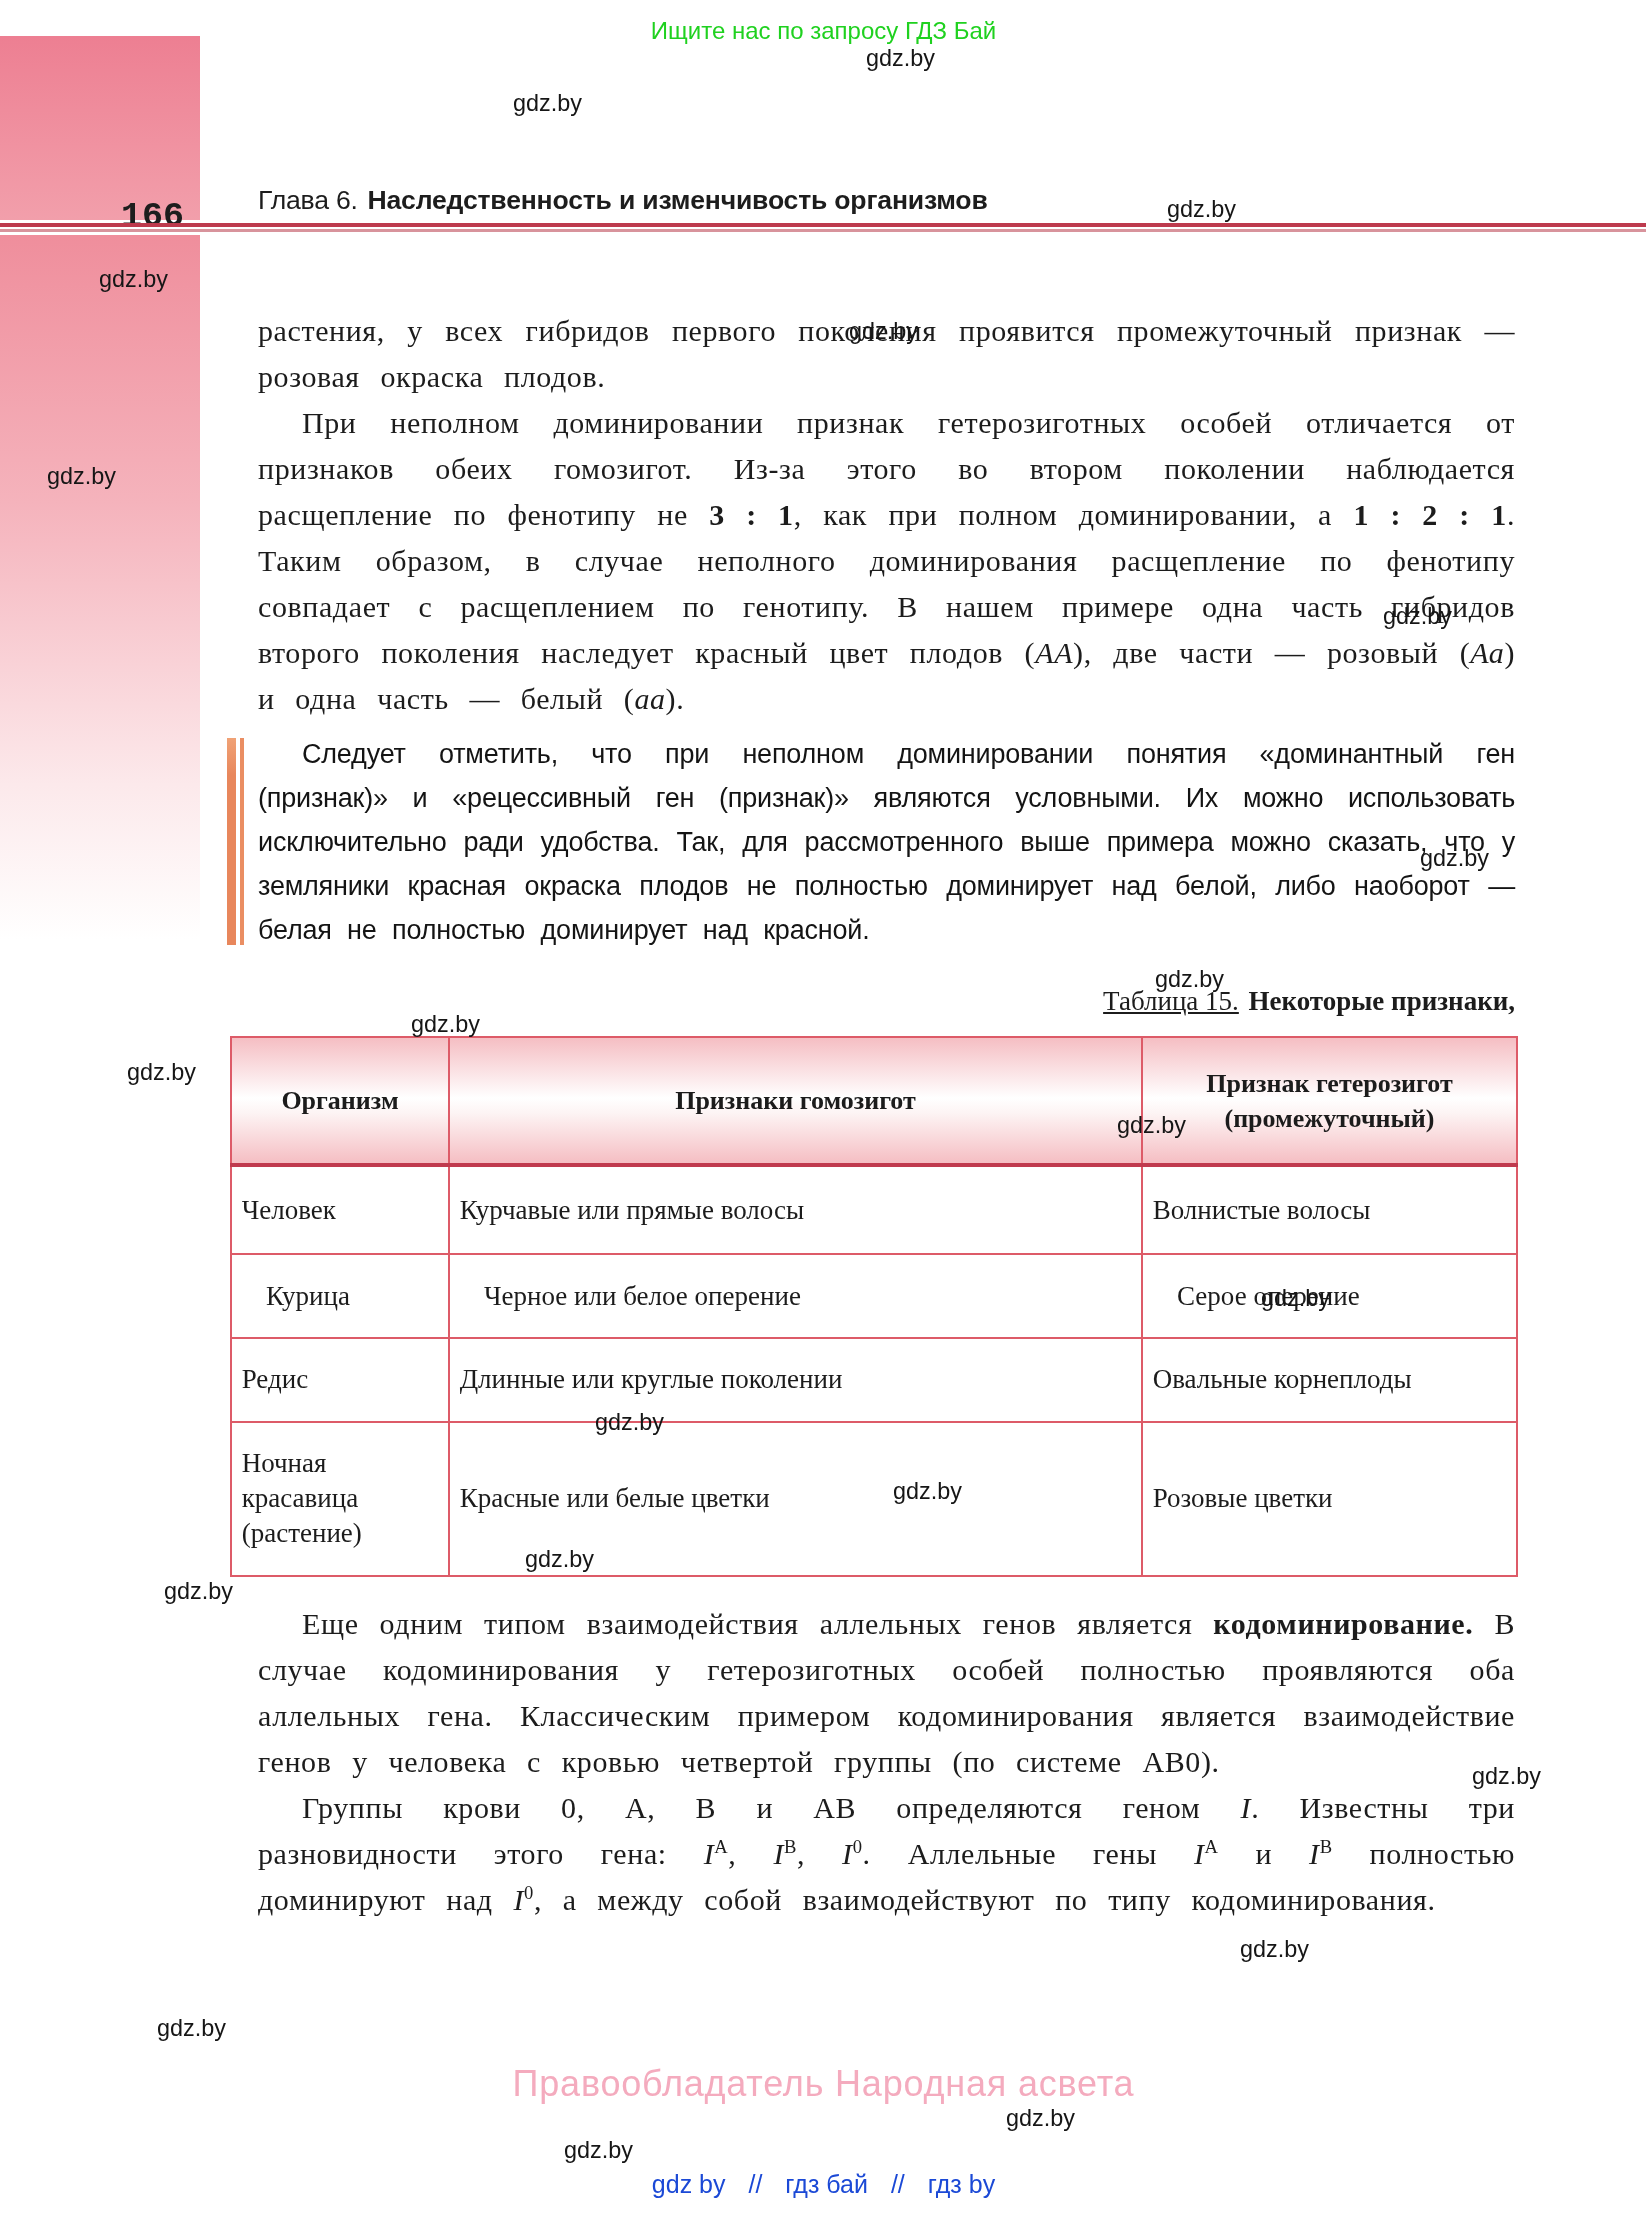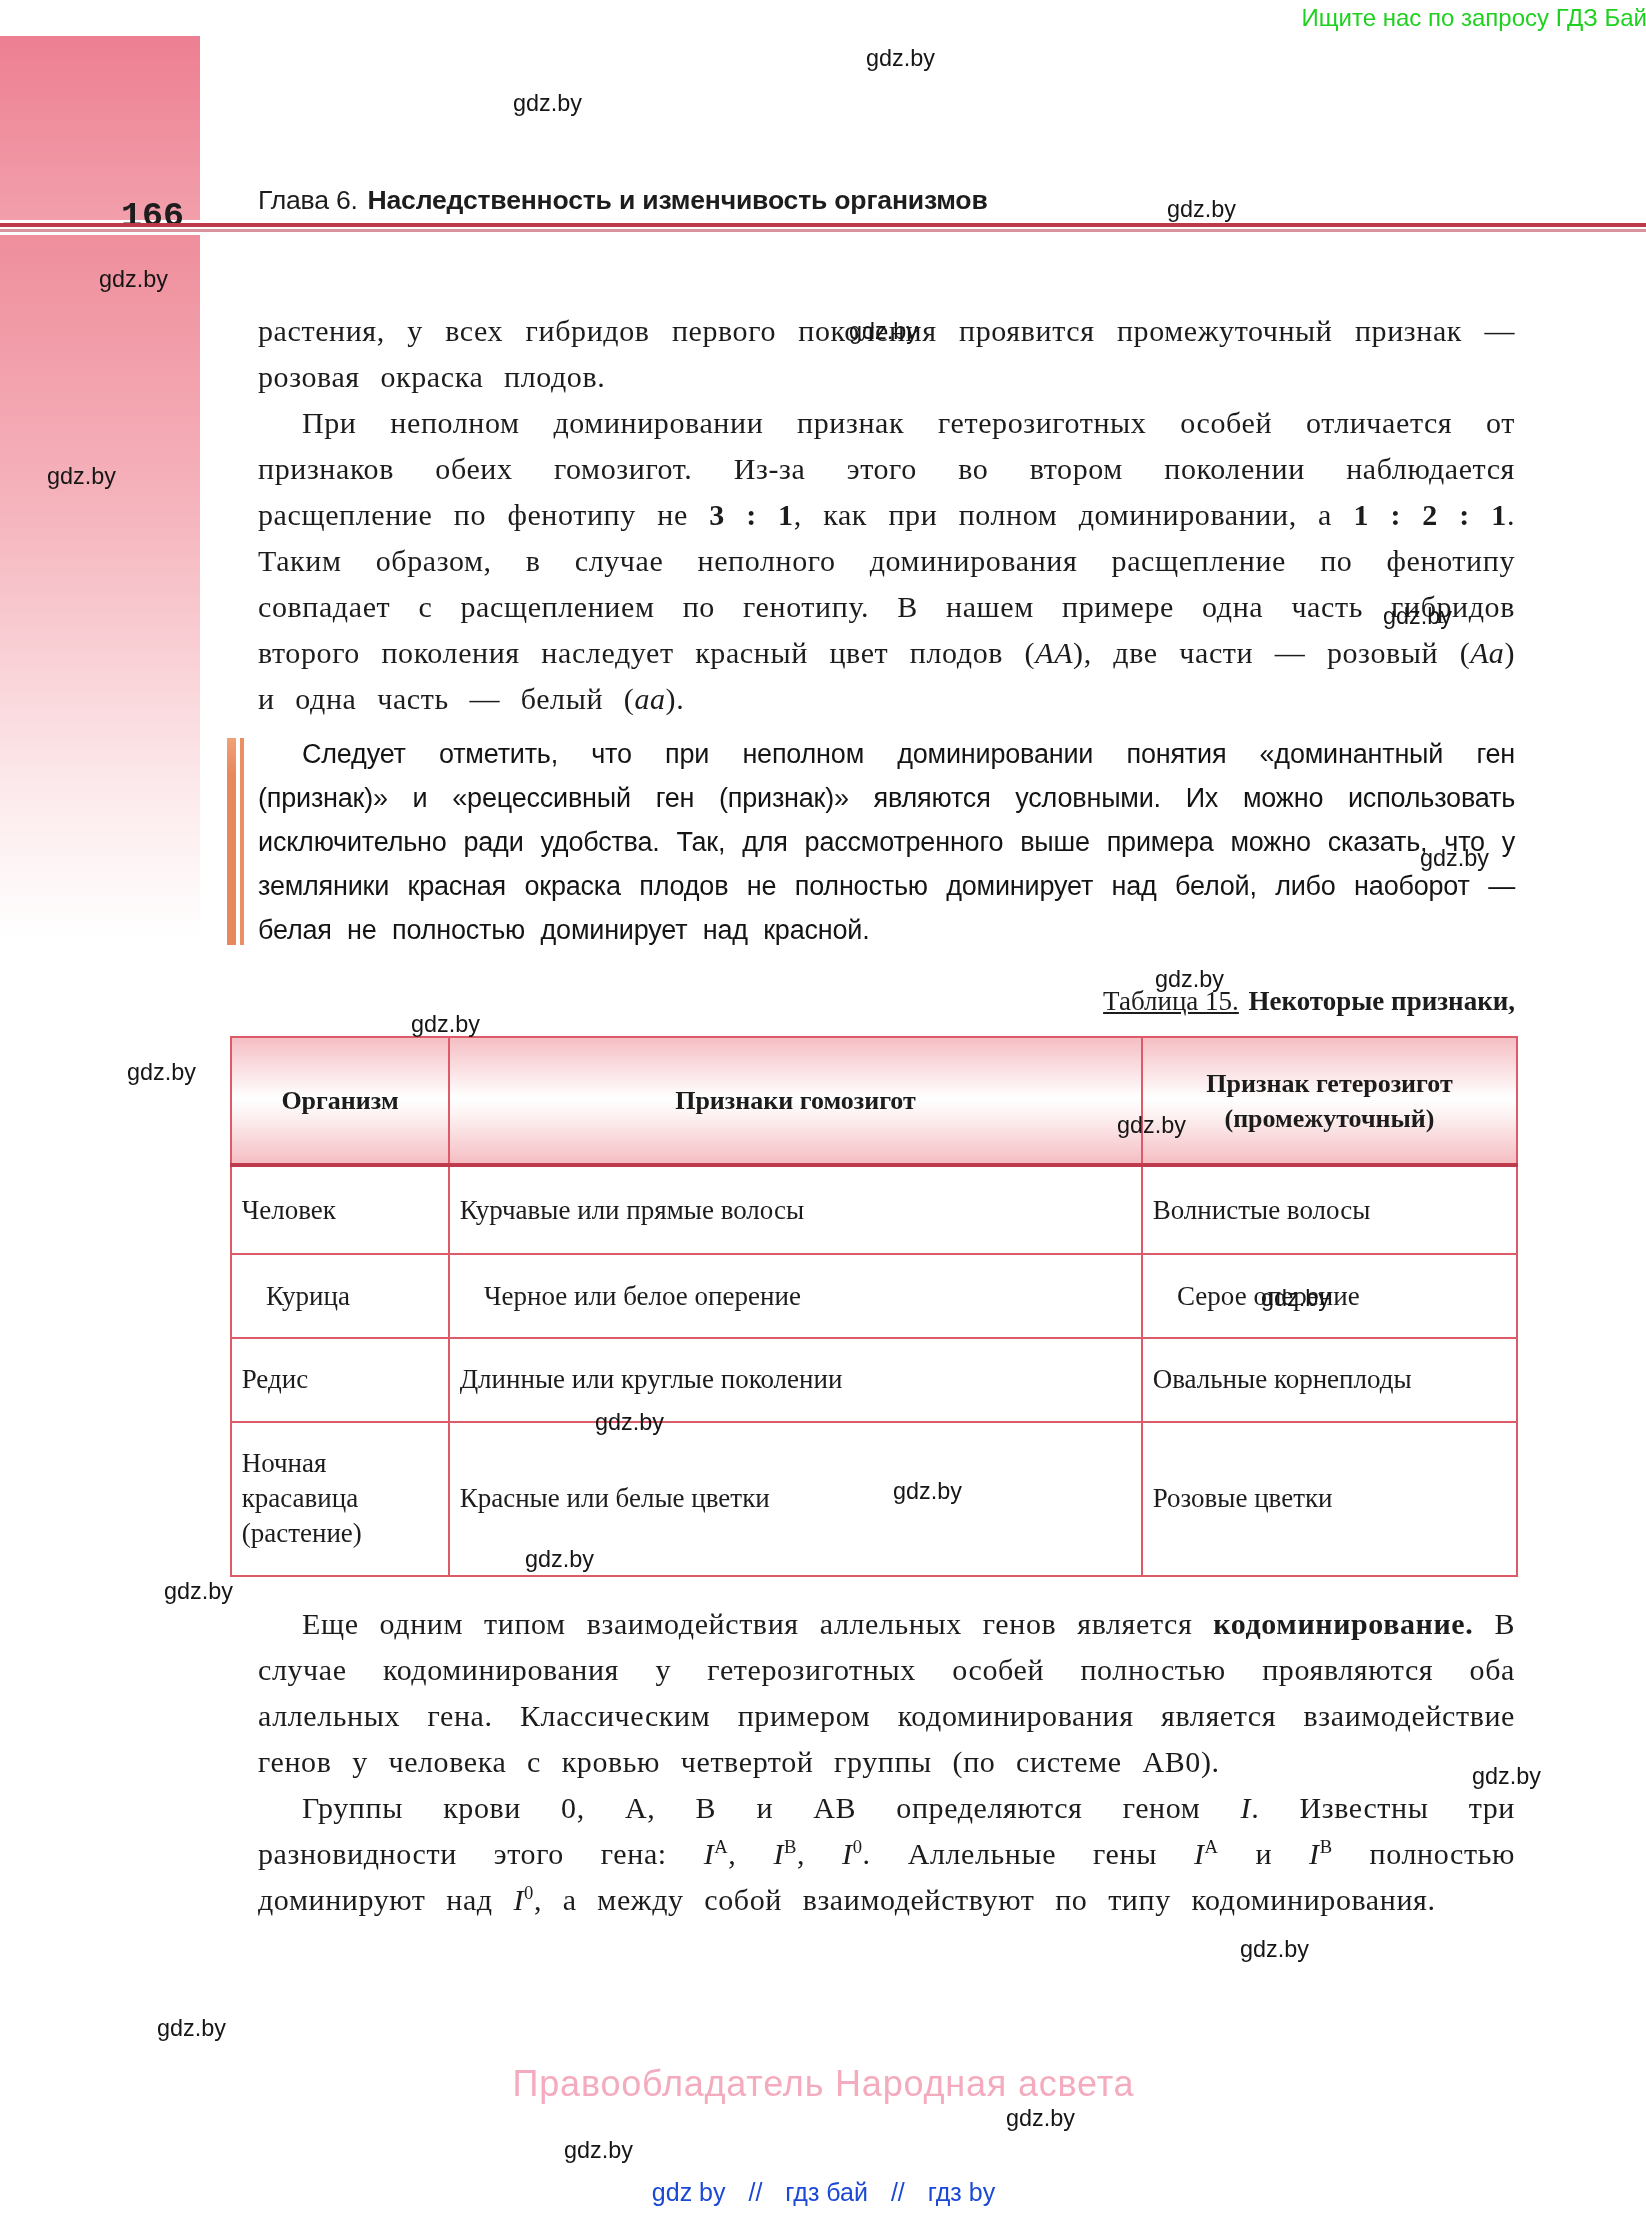--- a/index.html
+++ b/index.html
@@ -1,20 +1,20 @@
 <!DOCTYPE html>
 <html style="font-size:13px"><head>
 <meta charset="utf-8">
 <style>
   html,body{margin:0;padding:0;background:#ffffff;}
   #page{position:relative;width:1647px;height:2216px;background:#ffffff;overflow:hidden;
         font-family:"Liberation Serif","DejaVu Serif",serif;color:#1c1c1c;}
 
   
-  .banner{position:absolute;top:4px;left:0;width:100%;text-align:right;
+  .banner{position:absolute;top:17px;left:0;width:100%;text-align:center;
           font-family:"Liberation Sans",sans-serif;font-size:24px;color:#1fd11f;}
 
   
   .wm{position:absolute;font-family:"Liberation Sans",sans-serif;font-size:23.4px;
       color:#161616;white-space:nowrap;z-index:5;}
 
   
   .side-top{position:absolute;left:0;top:36px;width:200px;height:184px;
             background:linear-gradient(180deg,#ed7f92 0%,#f29fab 100%);}
   .side-main{position:absolute;left:0;top:235px;width:200px;height:705px;
@@ -68,21 +68,21 @@
   table.traits td{font-size:27px;line-height:35px;vertical-align:middle;padding:6.4px 9.7px;background:#ffffff;}
   td.c1{padding-left:13px;}
   td.c2{padding-left:37px;}
   td.c3{padding-left:17.7px;}
   tr.r1 td{height:73px;} tr.r2 td{height:69px;padding-left:34px;} tr.r3 td{height:69px;} tr.r4 td{height:139px;}
 
   
   .copyright{position:absolute;top:2063px;left:0;width:100%;text-align:center;
              font-family:"Liberation Sans",sans-serif;font-size:36px;letter-spacing:0.8px;color:#f4abbe;}
   .links{position:absolute;top:2170px;left:0;width:100%;text-align:center;
-         font-family:"Liberation Sans",sans-serif;font-size:25px;color:#1b49d6;margin-top:8px;}
+         font-family:"Liberation Sans",sans-serif;font-size:25px;color:#1b49d6;}
   .links span{margin:0 8px;}
   .links .lnk{cursor:pointer;}
 </style>
 </head>
 <body>
 
 <div id="page">
 
   <div class="banner">Ищите нас по запросу ГДЗ Бай</div>
 

